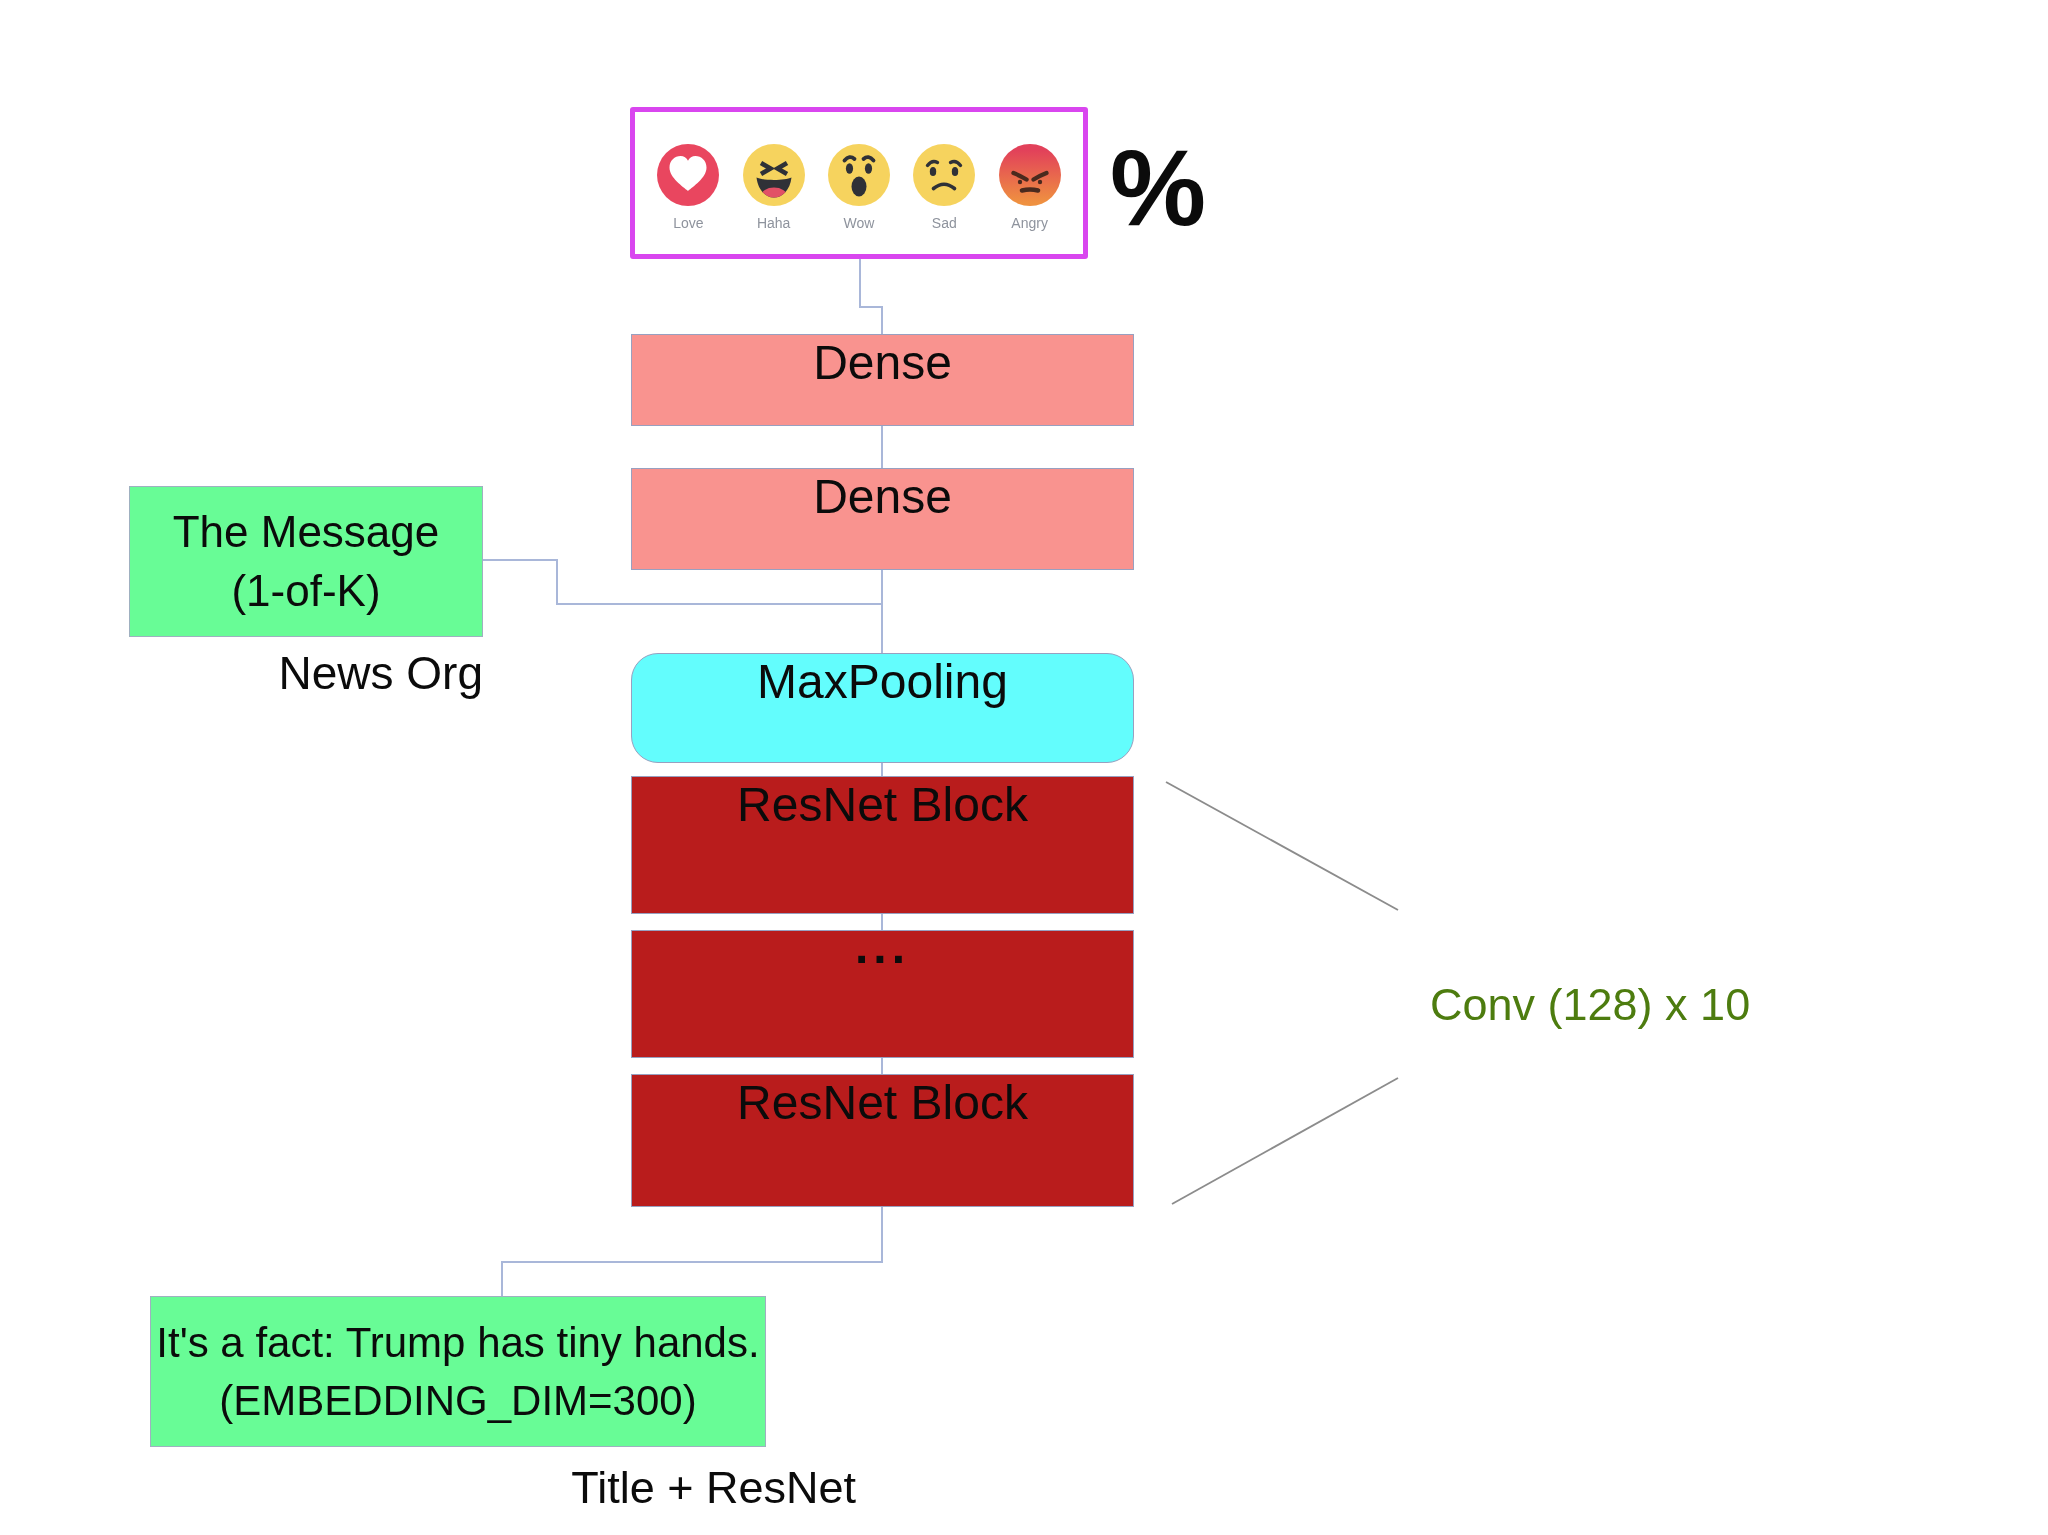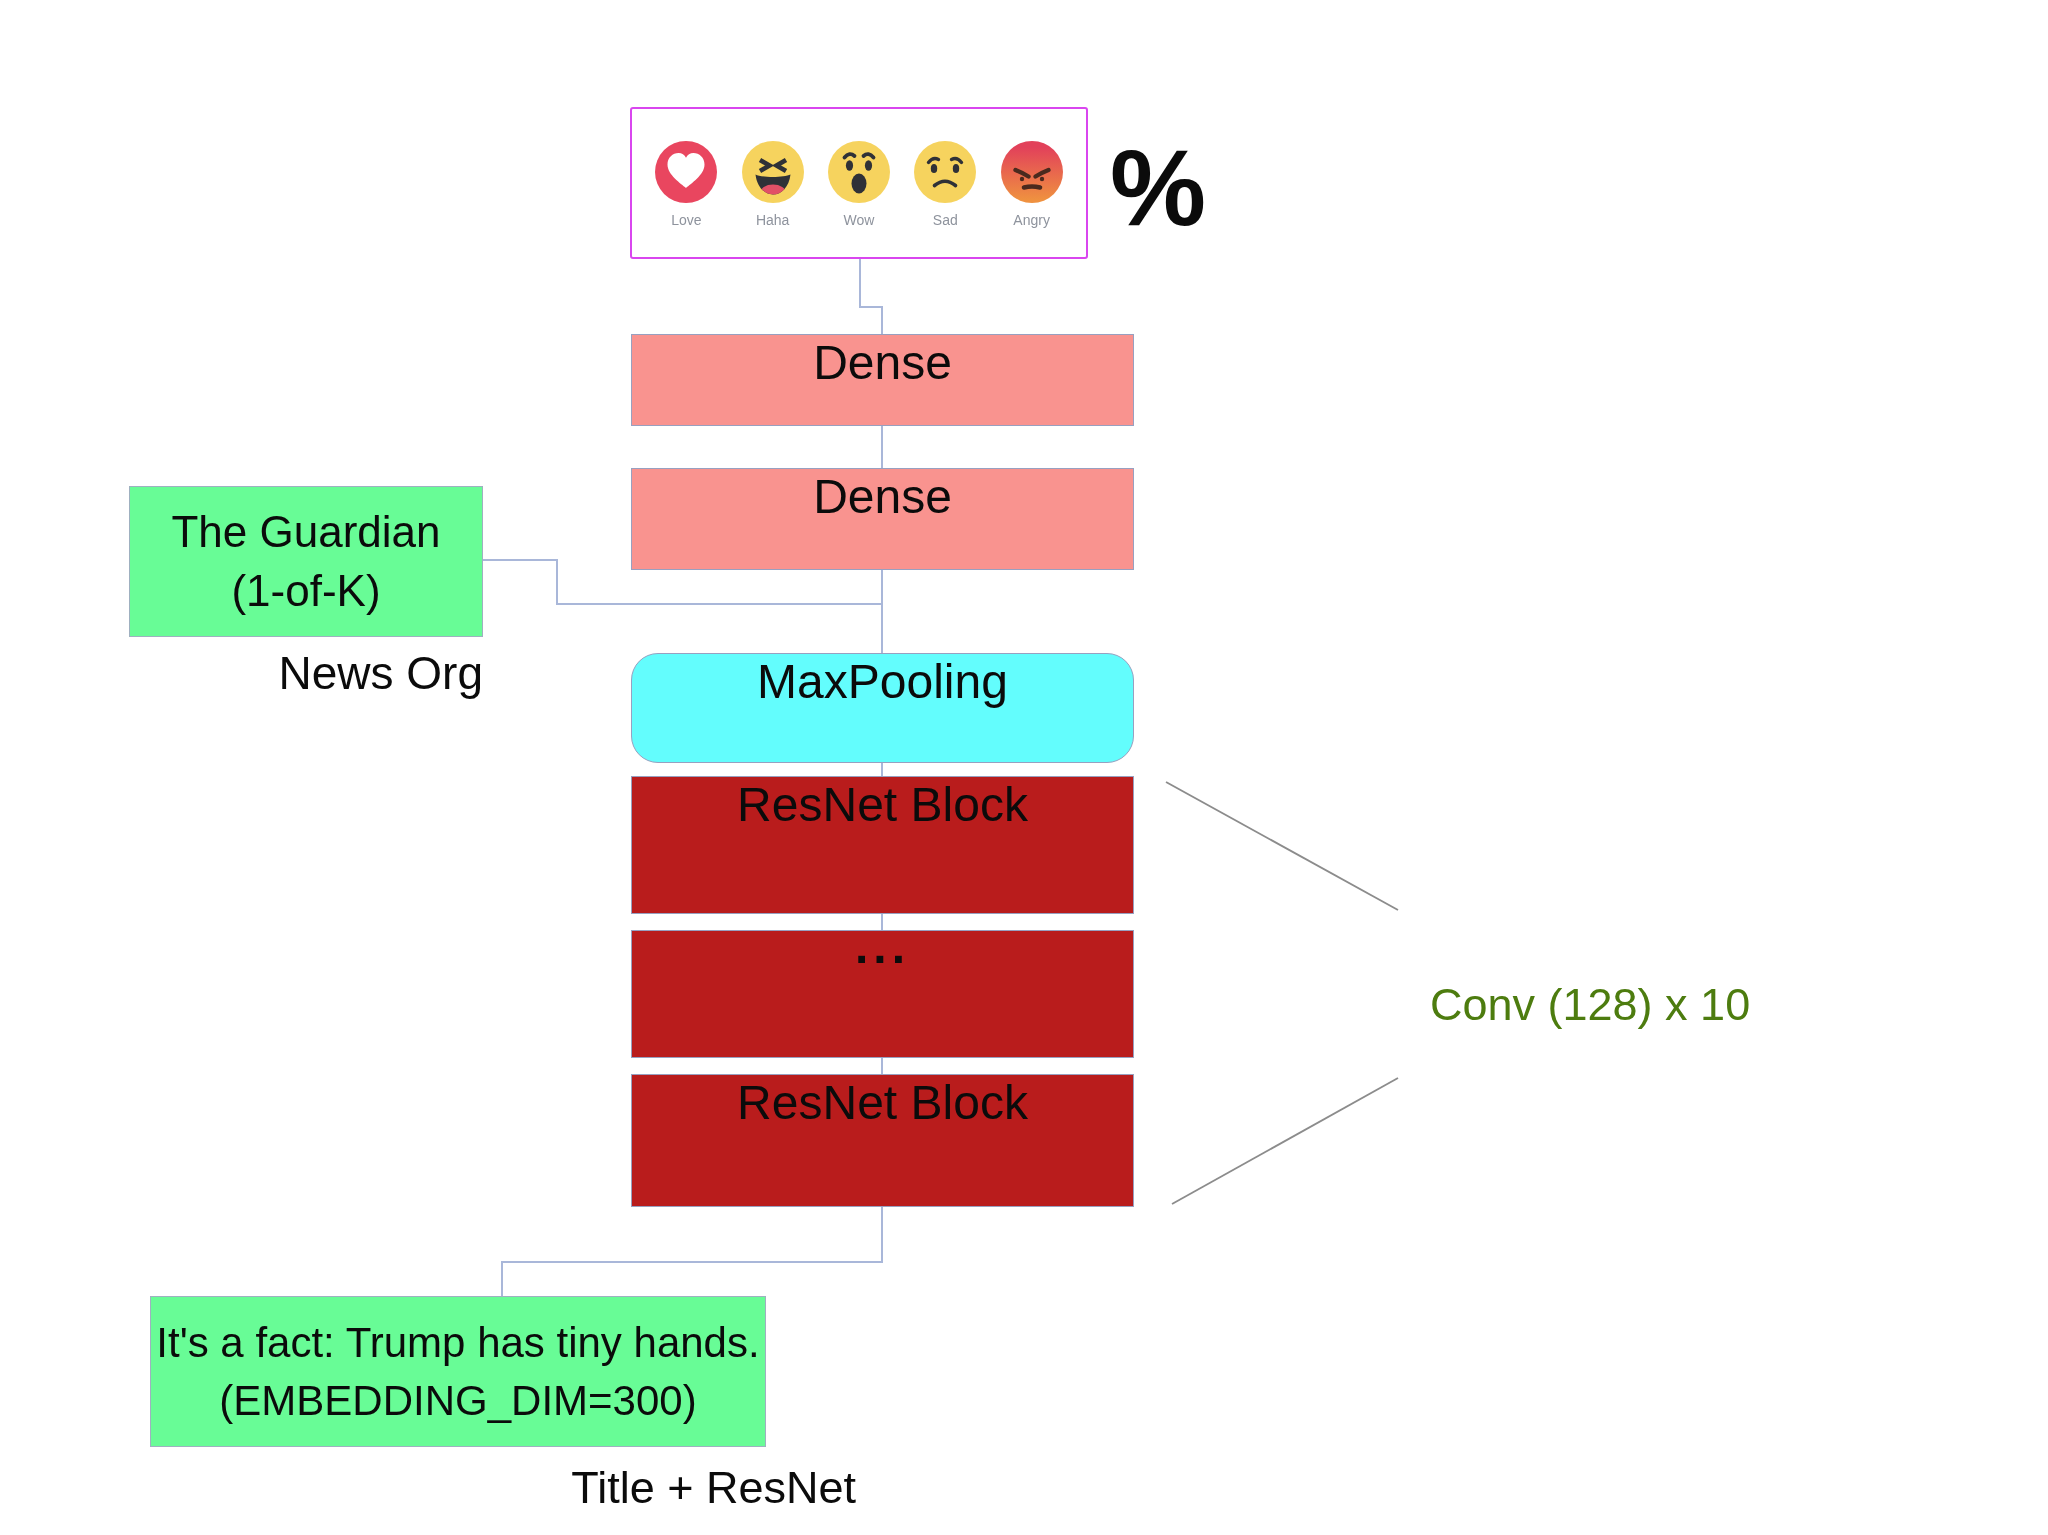--- a/index.html
+++ b/index.html
@@ -11,21 +11,21 @@
     overflow:hidden;
   }
   
   #connectors{position:absolute;left:0;top:0;width:2048px;height:1535px;pointer-events:none;}
   .conn{fill:none;stroke:#A9B7D9;stroke-width:2;}
   .brace{fill:none;stroke:#8C8C8C;stroke-width:1.8;}
 
   
   .reactions-panel{
     position:absolute;left:630px;top:107px;width:458px;height:152px;
-    box-sizing:border-box;border:2px solid #d946ef;border-radius:3px;
+    box-sizing:border-box;border:5px solid #d946ef;border-radius:3px;
     background:#ffffff;
     display:flex;justify-content:space-evenly;align-items:flex-start;
     padding-top:31px;
   }
   .reaction{display:flex;flex-direction:column;align-items:center;width:64px;}
   .reaction svg{width:64px;height:64px;display:block;}
   .reaction-label{margin-top:9px;font-size:14px;color:#8E939D;line-height:1;}
   .percent{
     position:absolute;left:1110px;top:134px;
     font-size:108px;font-weight:bold;color:#0b0b0b;line-height:1;
@@ -177,21 +177,21 @@
     <span class="layer-label">ResNet Block</span>
   </div>
   <div class="layer resnet" id="layer-ellipsis">
     <span class="layer-label">...</span>
   </div>
   <div class="layer resnet" id="layer-resnet-2">
     <span class="layer-label">ResNet Block</span>
   </div>
 
   <div class="input-box" id="news-org-box">
-    <span>The Guardian</span>
+    <span>The Message</span>
     <span>(1-of-K)</span>
   </div>
   <div class="caption" id="news-org-caption">News Org</div>
 
   <div class="input-box" id="text-input-box">
     <span>It's a fact: Trump has tiny hands.</span>
     <span>(EMBEDDING_DIM=300)</span>
   </div>
   <div class="caption" id="title-message-caption">Title + ResNet</div>
 

